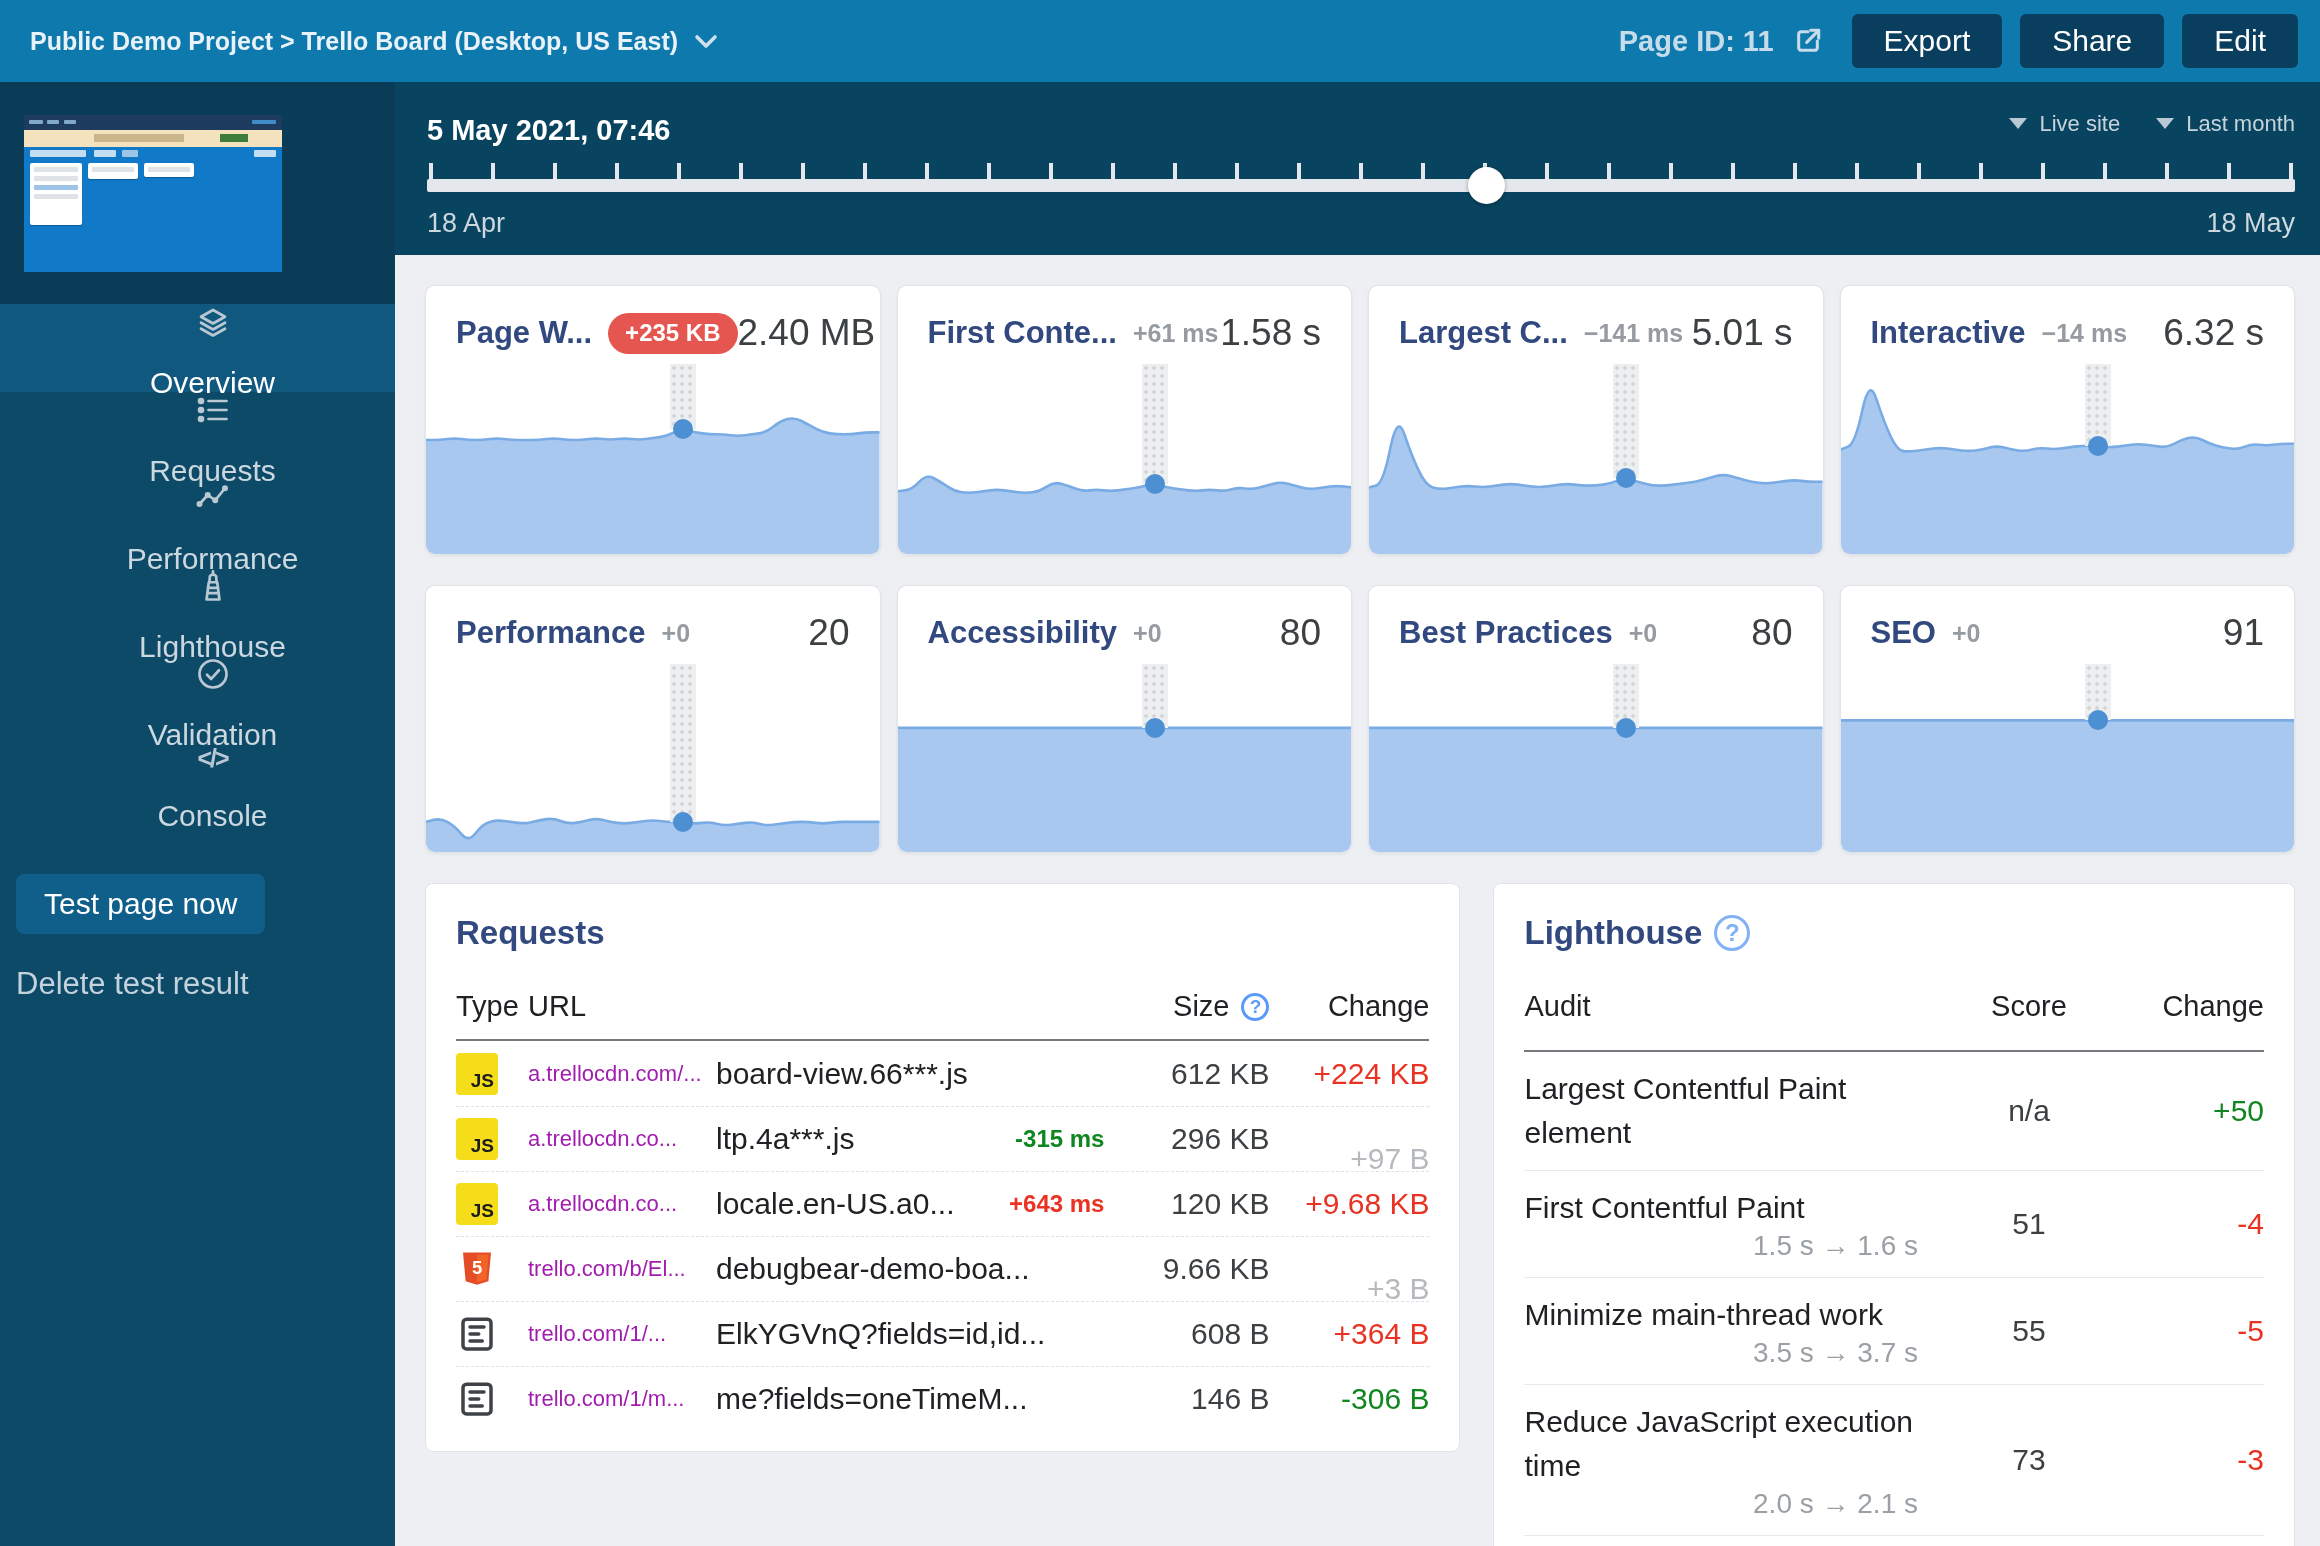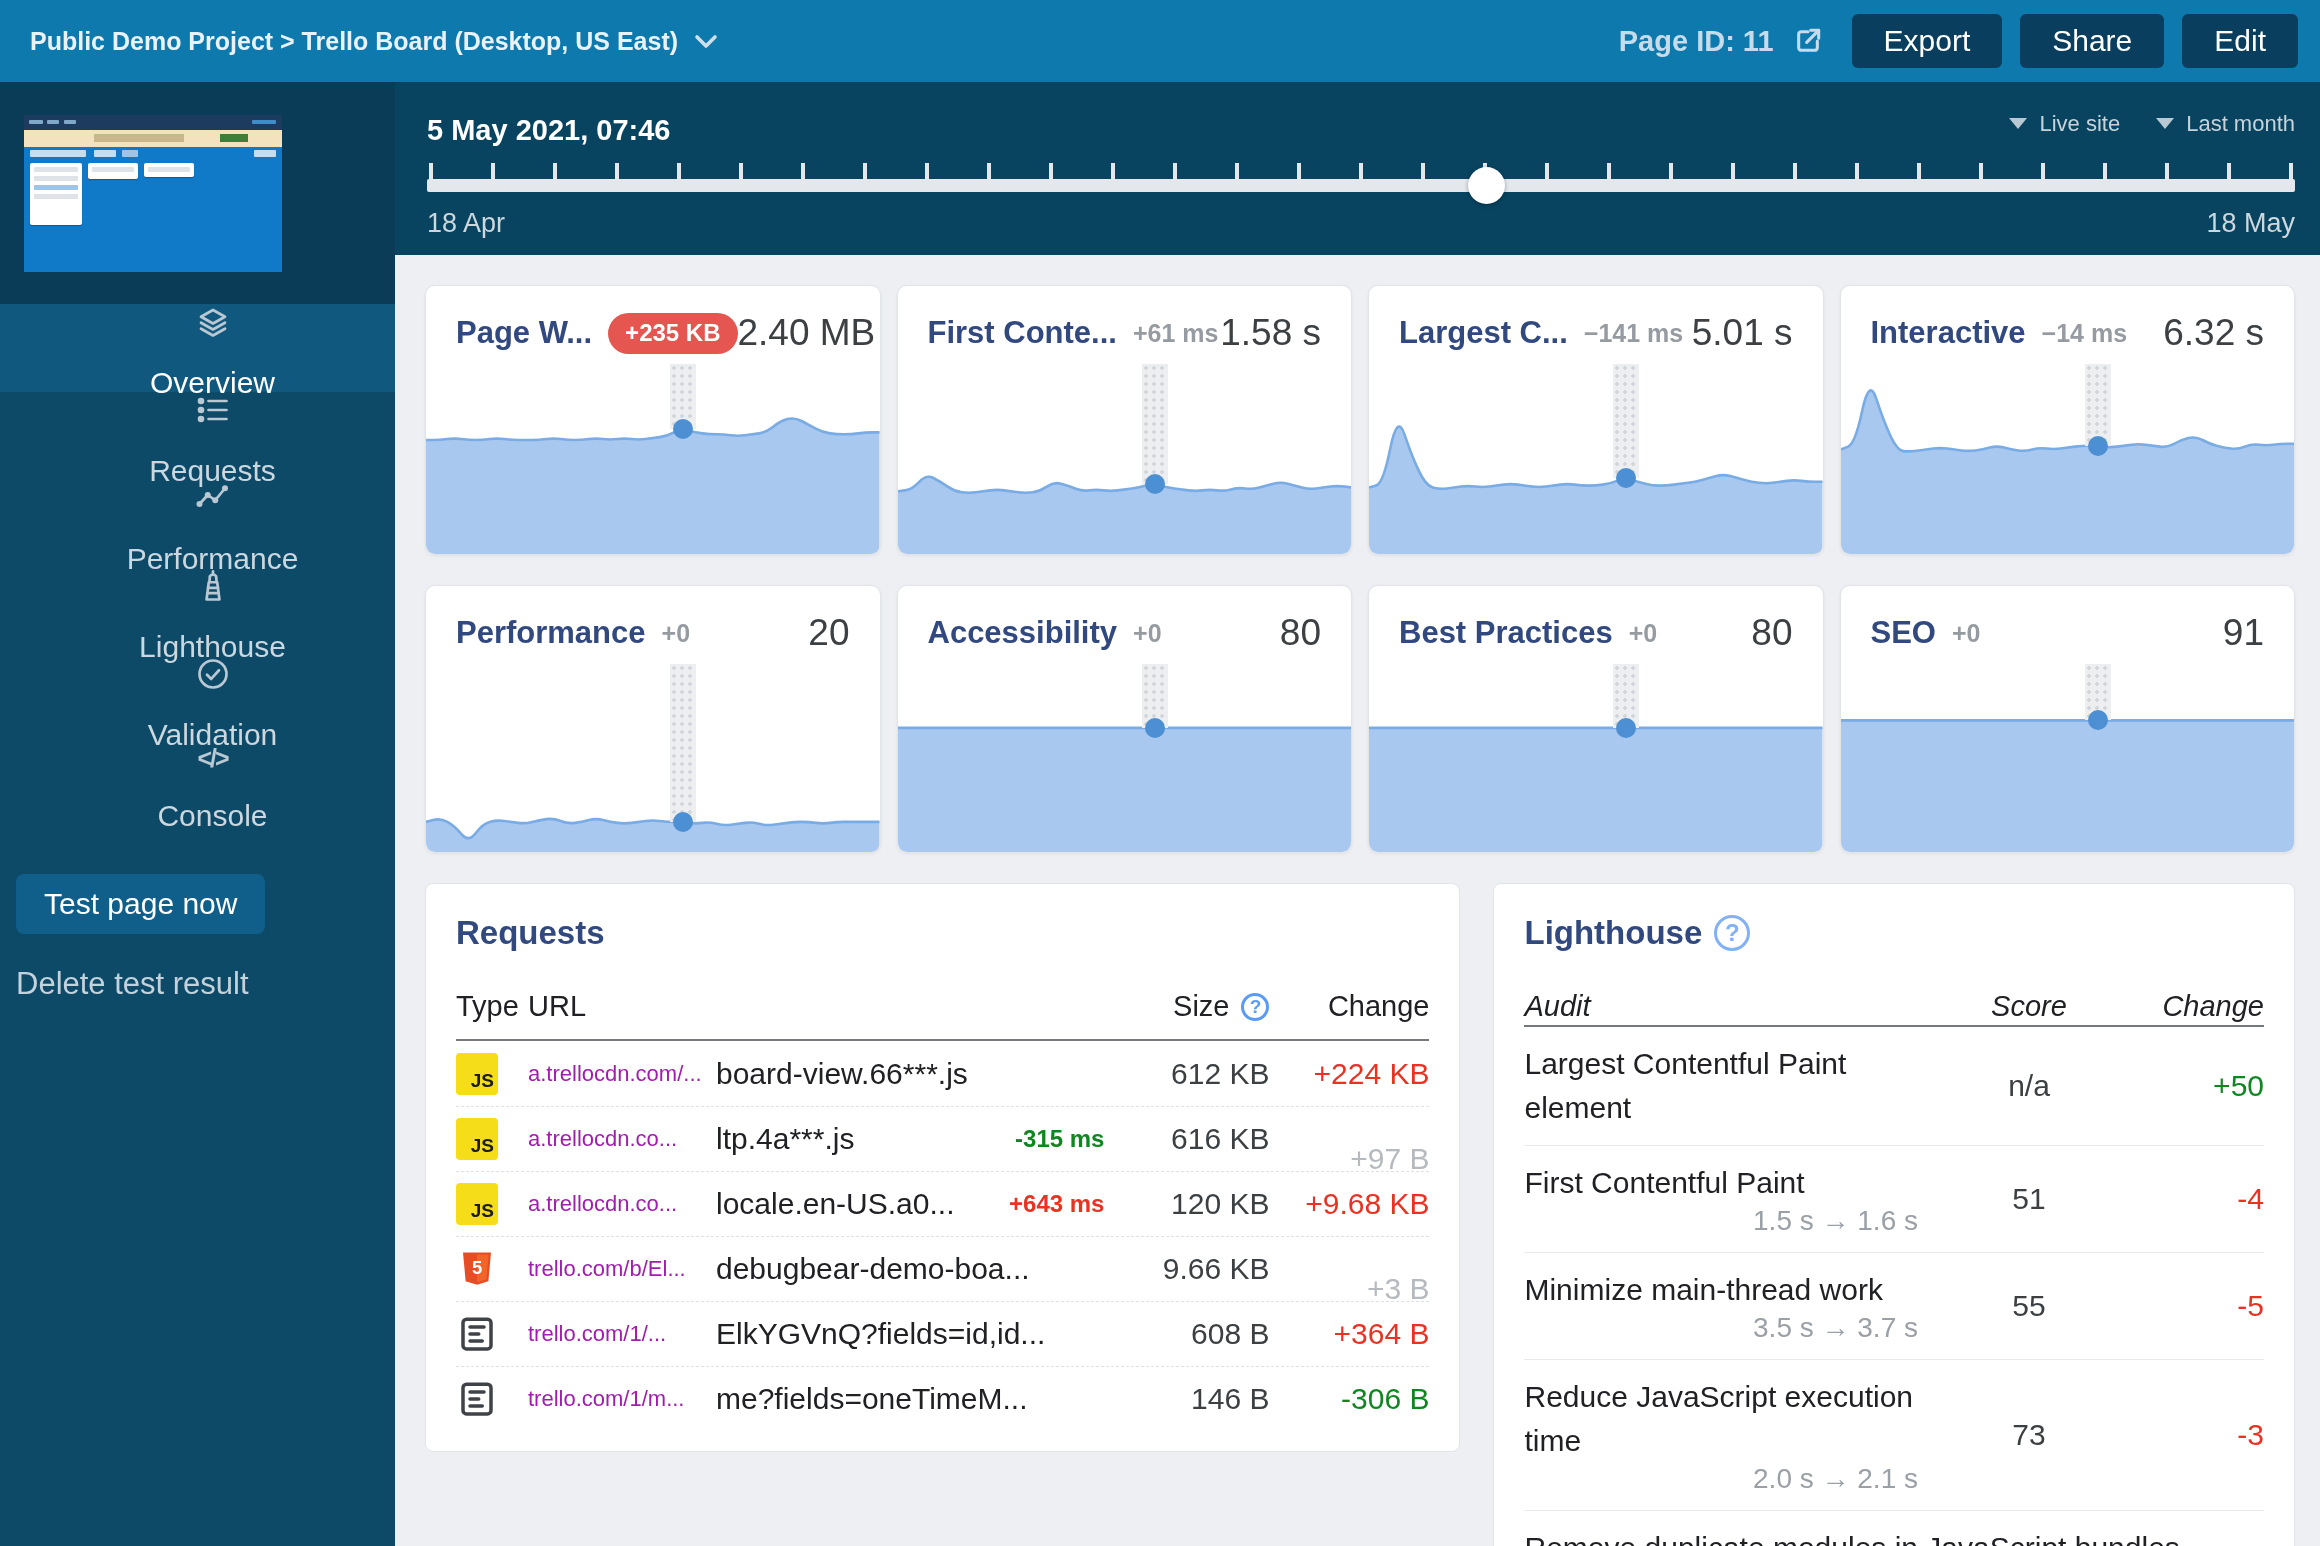--- a/index.html
+++ b/index.html
@@ -132,21 +132,21 @@
   .rdomain { width: 188px; flex: none; color: #a21caf; font-size: 22px; white-space: nowrap; overflow: hidden; }
   .rfile { flex: 1; min-width: 0; color: #202124; font-size: 30px; white-space: nowrap; overflow: hidden; }
   .rtiming { width: 150px; flex: none; text-align: right; font-size: 24px; font-weight: 600; }
   .rsize { width: 165px; flex: none; text-align: right; font-size: 30px; color: #3c4043; }
   .rchange { width: 160px; flex: none; text-align: right; font-size: 30px; }
 
   .ticon { width: 72px; flex: none; display: flex; align-items: center; }
   .js-badge { width: 42px; height: 42px; background: #f5de19; border-radius: 4px; position: relative; }
   .js-badge span { position: absolute; right: 4px; bottom: 3px; font-weight: 800; font-size: 19px; color: #1c1c1c; }
 
-  .lh-head { display: flex; align-items: center; margin-top: 38px; padding-bottom: 2px; border-bottom: 2px solid #75797d; font-size: 29px; font-style: italic; }
+  .lh-head { display: flex; align-items: center; margin-top: 38px; padding-bottom: 27px; border-bottom: 2px solid #75797d; font-size: 29px; }
   .c-audit { flex: 1; min-width: 0; }
   .c-score { width: 150px; flex: none; text-align: center; }
   .lh-row { display: flex; align-items: center; padding: 15px 0; cursor: pointer; }
   .lh-row + .lh-row { border-top: 1px solid #e8eaec; }
   .lh-audit { flex: 1; min-width: 0; display: flex; flex-wrap: wrap; align-items: center; }
   .lh-name { font-size: 30px; color: #202124; line-height: 44px; padding-right: 24px; }
   .lh-times { margin-left: auto; color: #9aa0a6; font-size: 28px; padding-right: 36px; }
   .lh-times.below { flex-basis: 100%; text-align: right; }
   .lh-score { width: 150px; flex: none; text-align: center; font-size: 30px; color: #3c4043; }
   .lh-change { width: 160px; flex: none; text-align: right; font-size: 30px; }
@@ -508,21 +508,21 @@
           </div>
           <div class="req-row">
             <span class="ticon">
                 <span class="js-badge">
                   <span>JS</span>
                 </span>
               </span>
             <span class="rdomain">a.trellocdn.co...</span>
             <span class="rfile">ltp.4a***.js</span>
             <span class="rtiming auto-hide green">-315 ms</span>
-            <span class="rsize">616 KB</span>
+            <span class="rsize">296 KB</span>
             <span class="rchange gray">+97 B</span>
           </div>
           <div class="req-row">
             <span class="ticon">
                 <span class="js-badge">
                   <span>JS</span>
                 </span>
               </span>
             <span class="rdomain">a.trellocdn.co...</span>
             <span class="rfile">locale.en-US.a0...</span>

